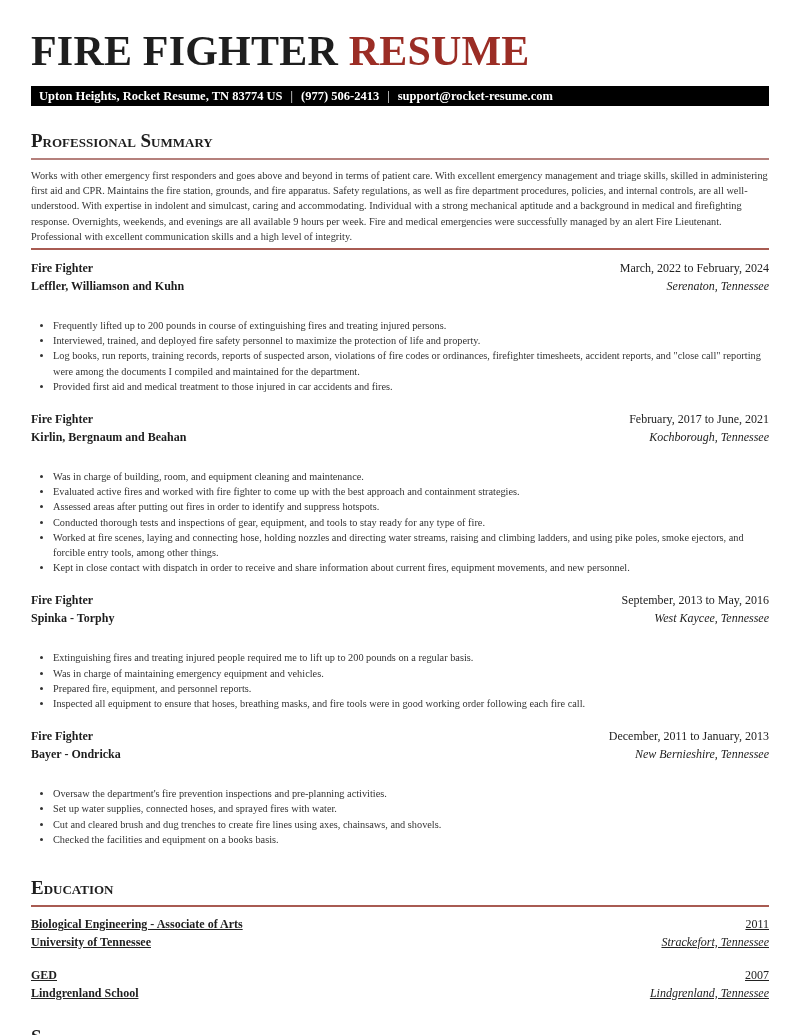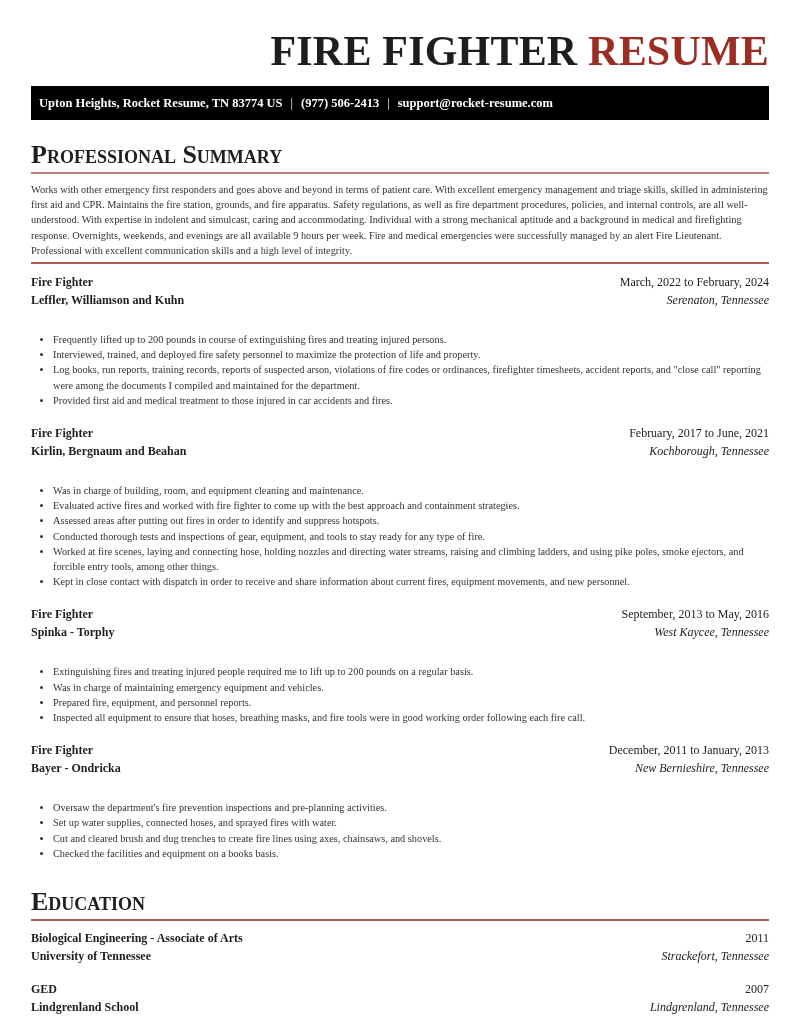--- a/index.html
+++ b/index.html
@@ -1,34 +1,34 @@
 <!DOCTYPE html>
 <html><head>
 <meta charset="utf-8">
 <style>
   html, body { margin: 0; padding: 0; background: #ffffff; }
   body { width: 800px; height: 1035px; overflow: hidden; font-family: "Liberation Serif", serif; color: #222; }
   .page { padding: 0 31px 0 31px; }
-  .title { margin: 0; padding-top: 28px; font-size: 42px; font-weight: bold; line-height: 46px; letter-spacing: 0.2px; color: #1e1e1e; text-align: right; }
+  .title { margin: 0; padding-top: 28px; font-size: 42px; font-weight: bold; line-height: 46px; letter-spacing: 0.2px; color: #1e1e1e; }
   .title .accent { color: #9b2d25; }
-  .contact-bar { margin-top: 12px; background: #000; color: #fff; height: 34px; display: flex; align-items: center; padding: 0 8px; font-size: 12.5px; font-weight: bold; font-family: Liberation Serif, serif; }
+  .contact-bar { margin-top: 12px; background: #000; color: #fff; height: 20px; display: flex; align-items: center; padding: 0 8px; font-size: 12.5px; font-weight: bold; font-family: Liberation Serif, serif; }
   .contact-bar .sep { margin: 0 8px; font-weight: normal; }
-  .section-title { margin: 22px 0 0 0; font-size: 26px; font-weight: bold; font-variant: small-caps; line-height: 26px; color: #1e1e1e; }
+  .section-title { margin: 22px 0 0 0; font-size: 19px; font-weight: bold; font-variant: small-caps; line-height: 26px; color: #1e1e1e; }
   .rule { height: 2px; background: #b5807c; margin-top: 4px; }
   .rule.dark { background: #a85b52; }
   .summary { font-size: 10.3px; line-height: 15.2px; margin-top: 8px; color: #333; }
   .job { margin-top: 10px; }
   .job + .job { margin-top: 17px; }
   .row { display: flex; justify-content: space-between; font-size: 12px; line-height: 17.5px; }
   .row .l { font-weight: bold; color: #1e1e1e; }
   .row .r { color: #222; text-align: center; }
   .row .r.it { font-style: italic; }
   ul.bullets { margin: 23px 0 0 0; padding-left: 22px; font-size: 10.3px; line-height: 15.2px; color: #333; }
   ul.bullets li { padding-left: 0; }
-  .edu { margin-top: 9px; }
+  .edu { margin-top: 9px; text-decoration: underline; }
   .edu + .edu { margin-top: 16px; }
   .skills { display: flex; margin-top: 6px; font-size: 10.3px; line-height: 15px; color: #333; }
   .skills ul { margin: 0; padding-left: 22px; width: 340px; }
   .skills ul + ul { padding-left: 44px; }
 </style>
 </head>
 <body>
 
 <div class="page">
   <h1 class="title"><span>FIRE FIGHTER</span> <span class="accent">RESUME</span></h1>

